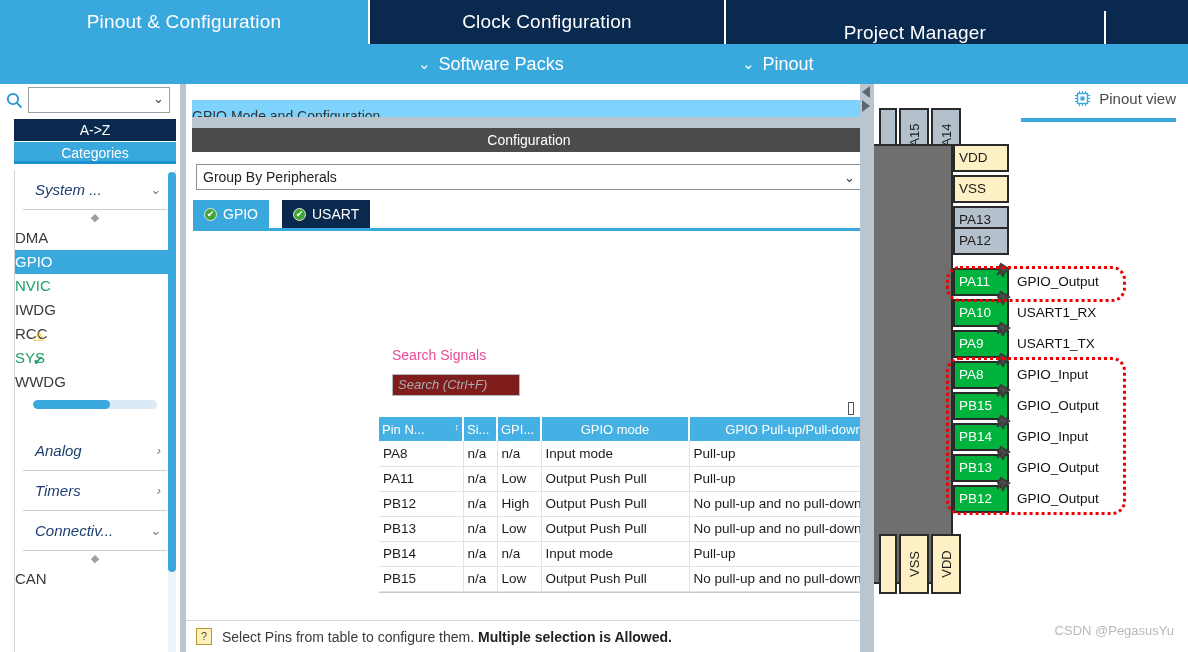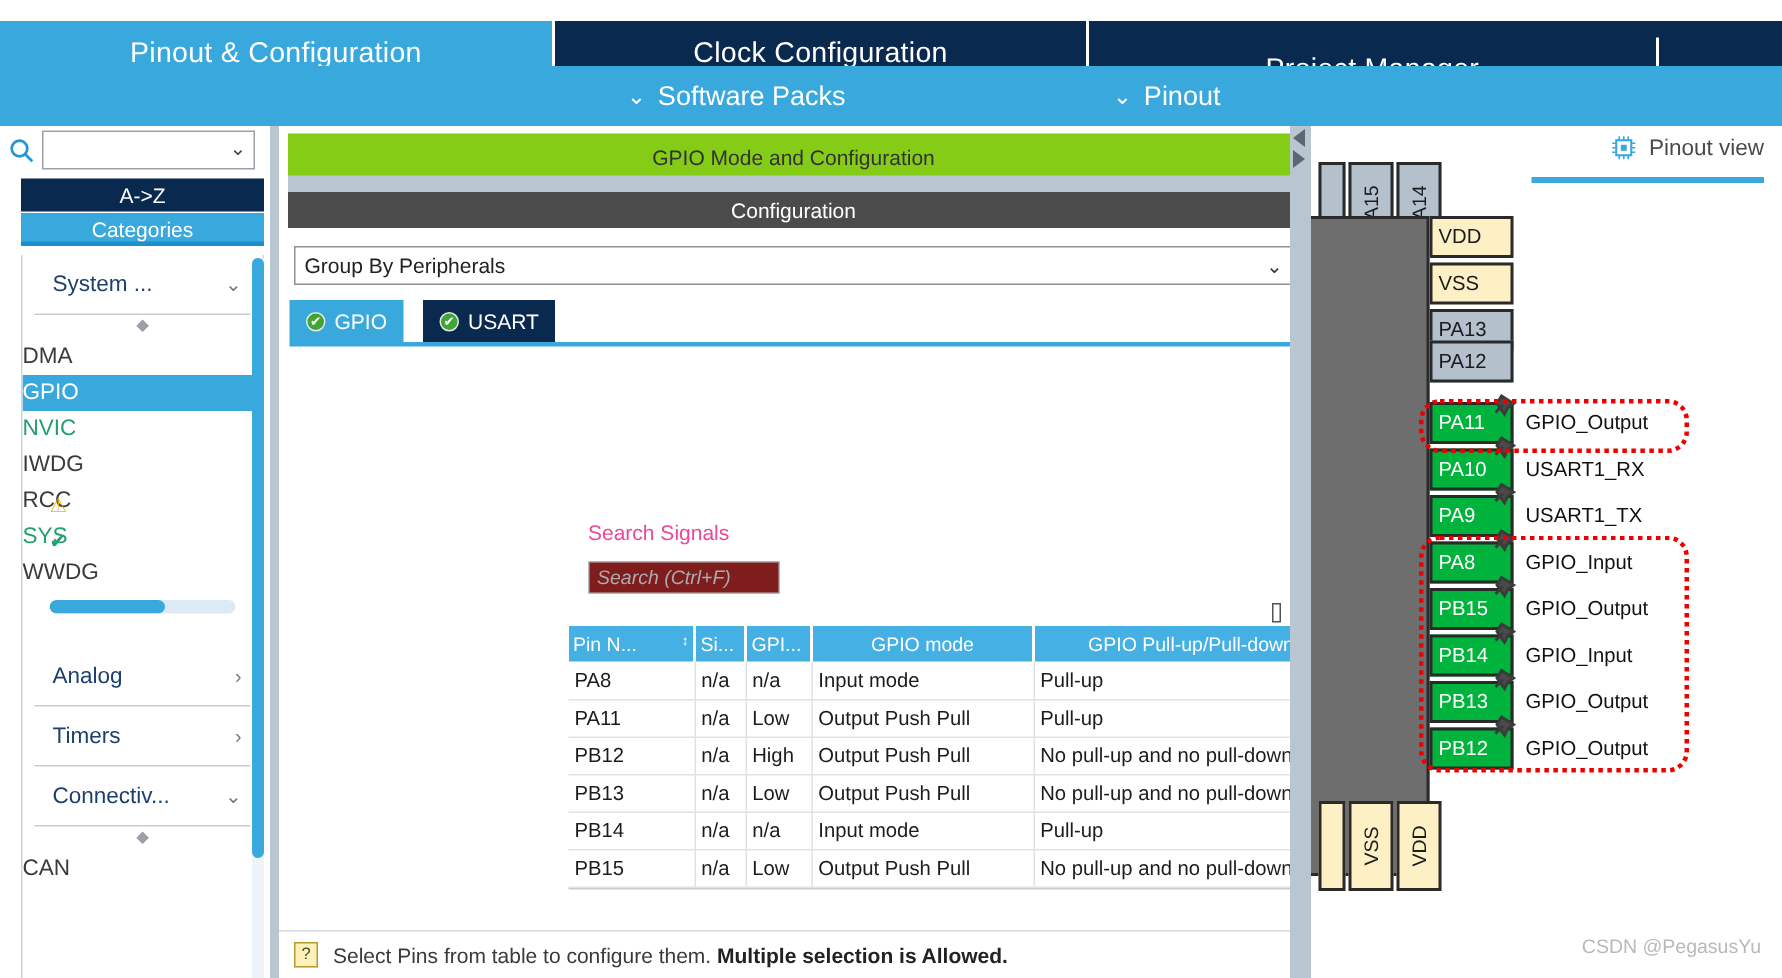--- a/index.html
+++ b/index.html
@@ -11,21 +11,21 @@
     background: #ffffff;
   }
   #app {
     position: relative;
     width: 1188px; height: 652px;
     background: #ffffff;
   }
 
   
   .topbar {
-    position: absolute; left: 0; top: 14px;
+    position: absolute; left: 0; top: 0;
     width: 1188px; height: 44px;
     background: #09294f;
     display: flex;
   }
   .toptab {
     height: 44px;
     display: flex; align-items: center; justify-content: center;
     color: #ffffff;
     font-size: 19px;
     background: #09294f;
@@ -101,20 +101,21 @@
     border-right: 1px solid #cfd4d8;
     overflow: hidden;
   }
   .grp {
     position: relative;
     height: 40px;
     display: flex; align-items: center;
     padding: 0 6px 0 12px;
     border-bottom: 1px solid #c9ced2;
     margin: 0 8px;
+    font-style: italic;
   }
   .grp-label { color: #1d3f6e; font-size: 15px; flex: 1; }
   .grp-arrow { color: #777; font-size: 13px; }
   .spinner {
     text-align: center; color: #9aa0a6; font-size: 11px;
     line-height: 14px; height: 16px;
   }
   .peri {
     font-size: 15px; color: #3b3b3b;
     height: 24px; line-height: 24px;
@@ -147,25 +148,25 @@
     width: 6px; height: 568px; background: #b9c6d0;
   }
 
   
   .center {
     position: absolute; left: 186px; top: 84px;
     width: 680px; height: 568px;
     background: #ffffff;
   }
   .gpio-title {
-    position: absolute; left: 6px; top: 5px;
+    position: absolute; left: 6px; top: 16px;
     width: 674px; height: 32px;
-    line-height: 32px; text-align: center;
+    line-height: 32px; text-align: left;
     font-size: 14px; color: #333;
-    background: #84cc16;
+    background: #7dd3fc;
     border-bottom: 1px solid #d4d9dd;
   }
   .grayband {
     position: absolute; left: 6px; top: 33px;
     width: 674px; height: 11px;
     background: #b9c6d0;
   }
   .cfg-header {
     position: absolute; left: 6px; top: 44px;
     width: 674px; height: 24px;

